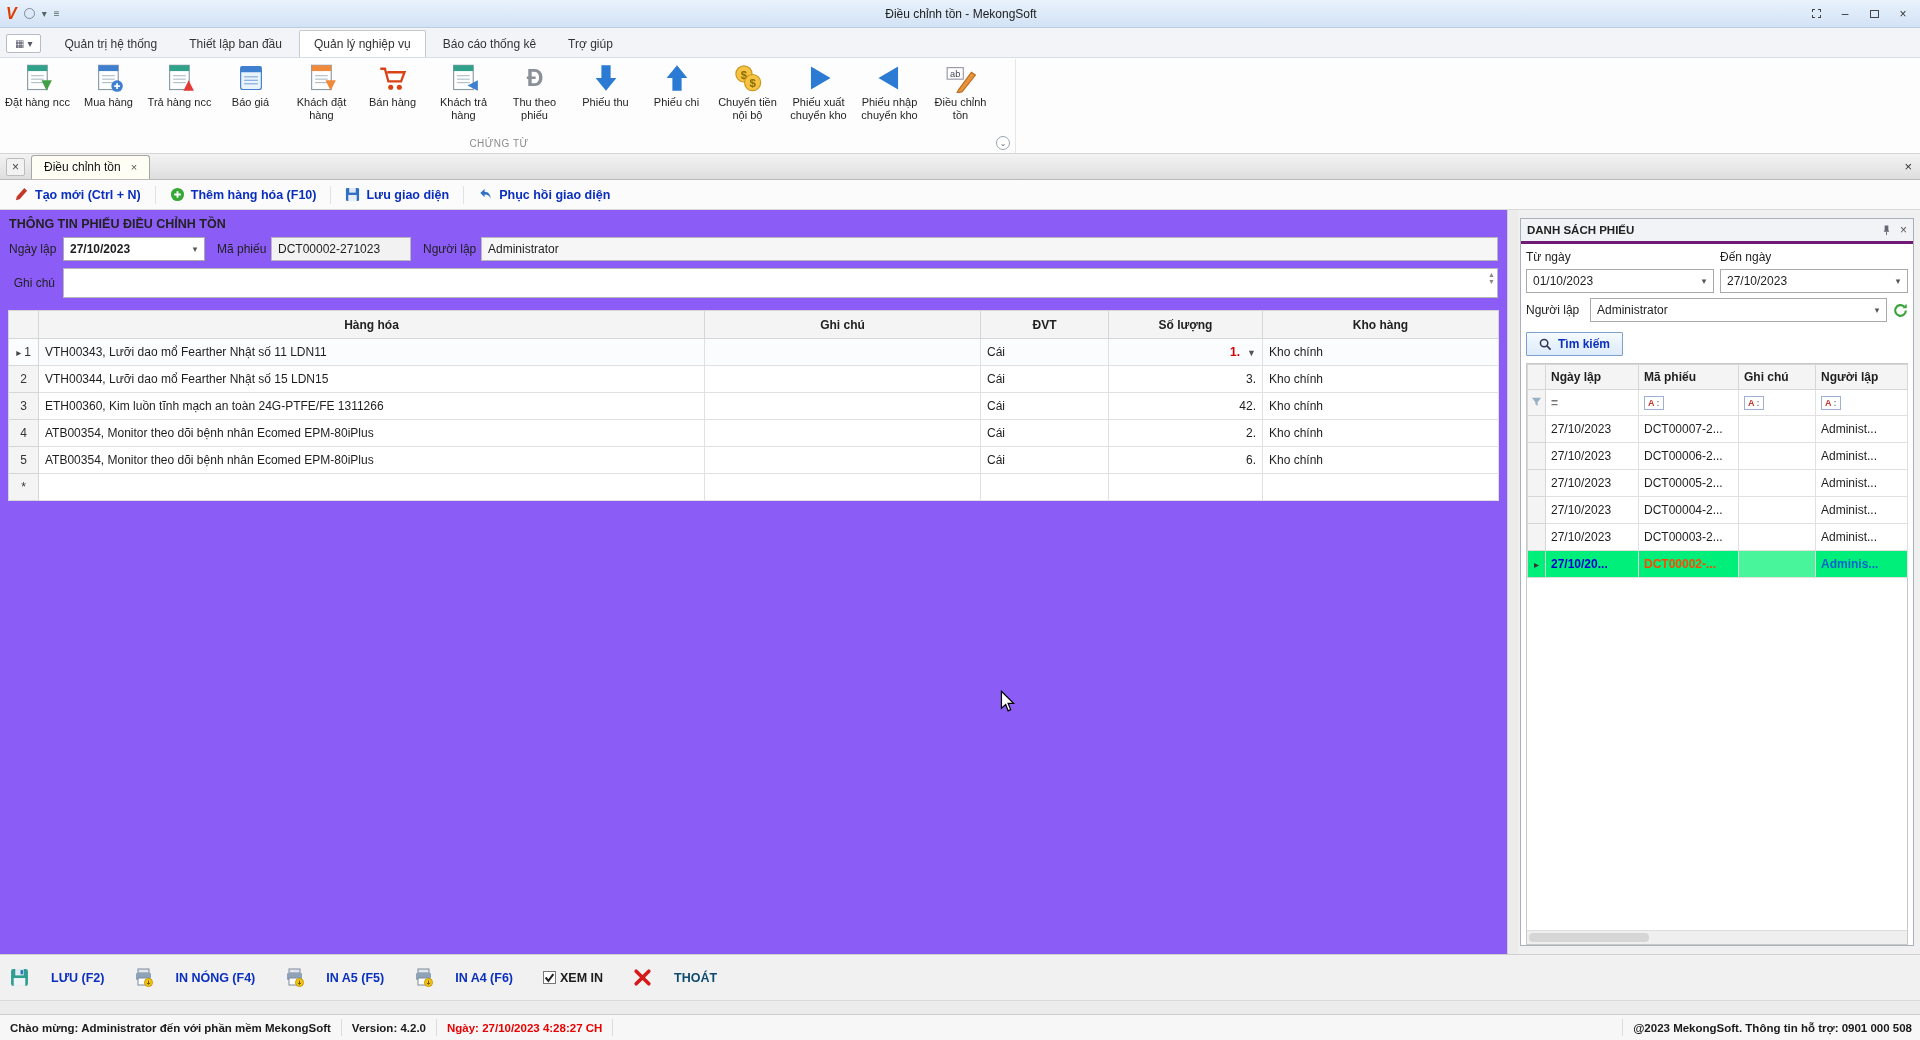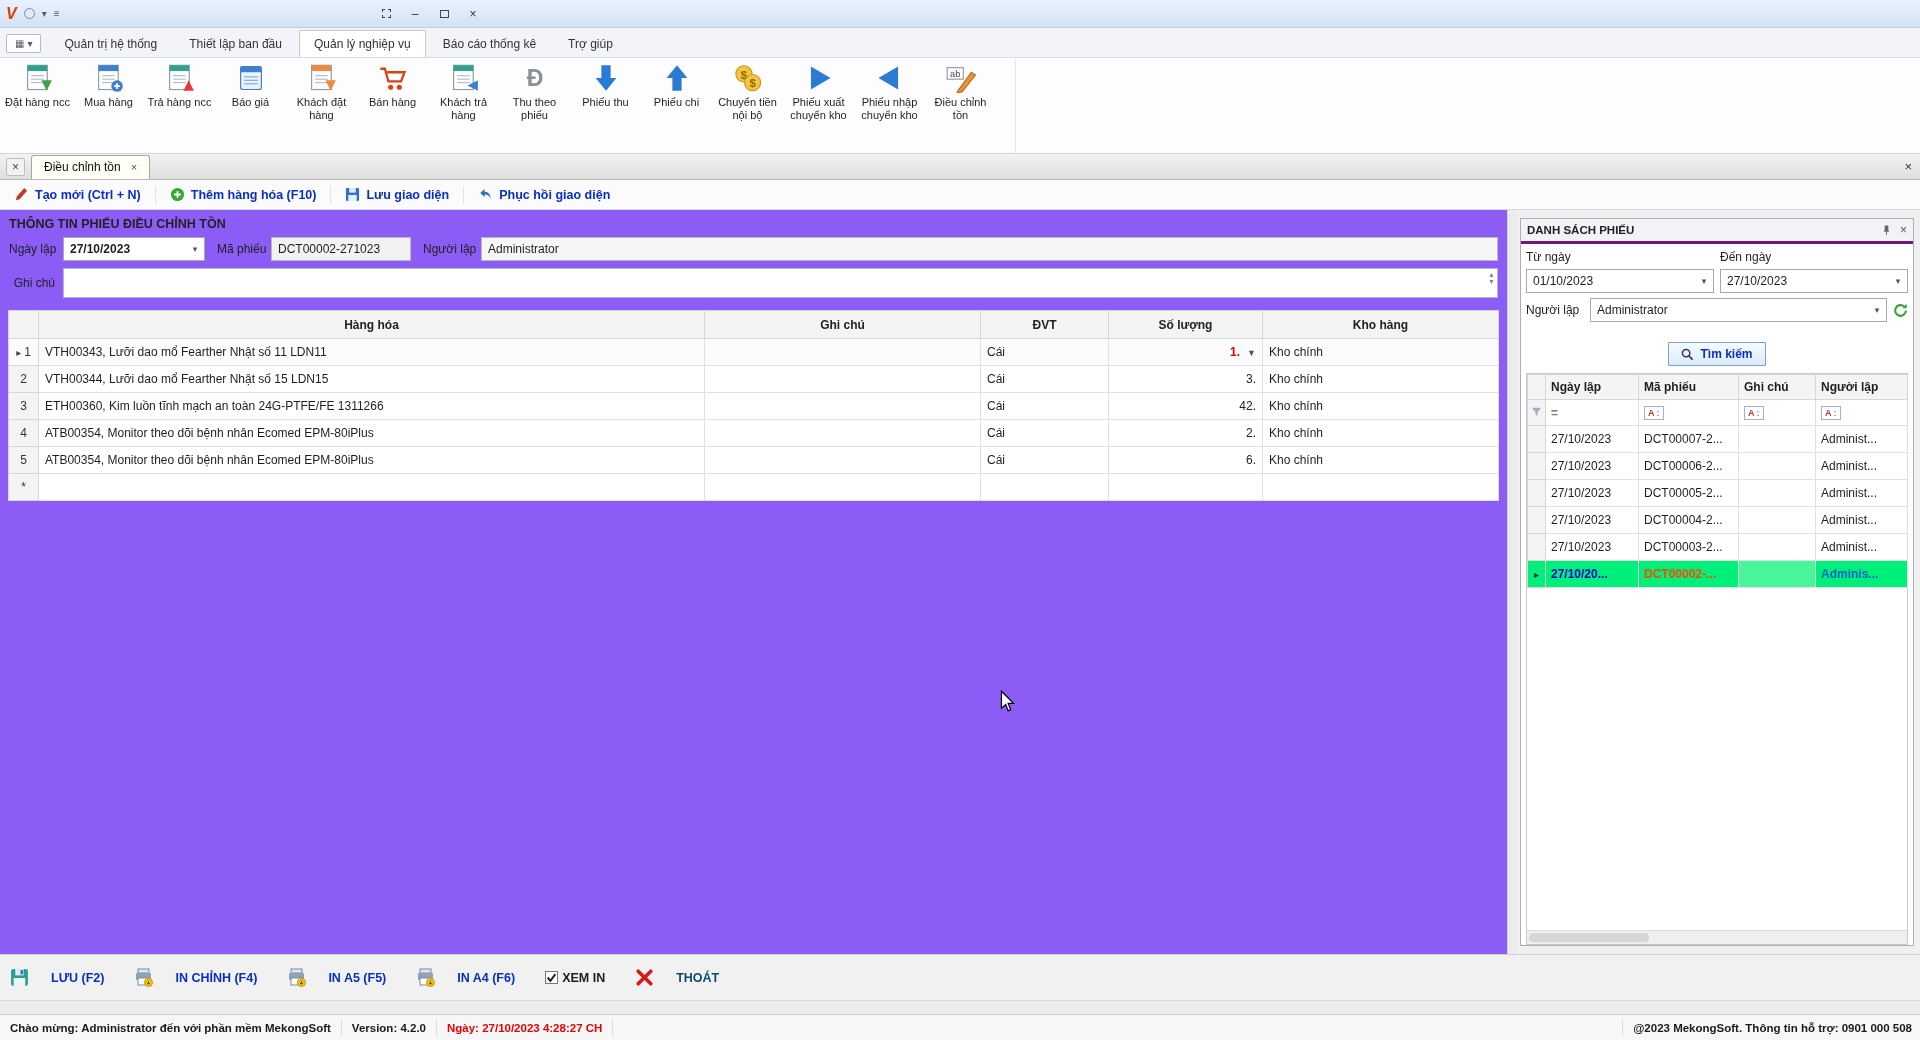--- a/index.html
+++ b/index.html
@@ -82,21 +82,21 @@
 .right-panel{background:#fff;border:1px solid #a9b0ba;display:flex;flex-direction:column;width:394px}
 .panel-titlebar{background:#f2f3f6;border-bottom:3px solid #701a75;height:25px;display:flex;align-items:center;padding:0 6px}
 .panel-title{flex:1;font-weight:bold;font-size:11.5px;color:#222}
 .panel-icons{display:flex;align-items:center;gap:8px;color:#555}
 .panel-icons .x{font-size:12px}
 .panel-body{flex:1;display:flex;flex-direction:column;padding:6px 5px 0;min-height:0}
 .pl-row{display:flex;align-items:center;gap:6px;margin-bottom:5px}
 .pl-row .half-lbl{flex:1;font-size:12px;color:#1f1f1f}
 .pl-row .combo{flex:1}
 .creator-lbl{width:58px}
-.search-row{display:flex;justify-content:center;margin:15px 0 7px}
+.search-row{display:flex;justify-content:flex-start;margin:5px 0 7px}
 .search-btn{display:flex;align-items:center;gap:6px;border:1px solid #7da0cc;background:linear-gradient(#f5faff,#dcebfb);padding:4px 12px;font-weight:bold;color:#0a2fbe;font-size:12px;border-radius:1px}
 .voucher-area{flex:1;border:1px solid #c9c9c9;display:flex;flex-direction:column;min-height:0;margin-bottom:0}
 .voucher-table{width:380px}
 .voucher-table th{background:#f4f4f4;border:1px solid #d6d6d6;font-weight:bold;text-align:left;padding:4px 5px;height:25px;overflow:hidden;white-space:nowrap}
 .voucher-table td{border:1px solid #e0e0e0;padding:3px 5px;height:27px;overflow:hidden;white-space:nowrap;background:#fff}
 .voucher-table .rowhdr{background:#f4f4f4;border-color:#d6d6d6;text-align:center;padding:3px 1px}
 .filter-row td{height:26px;background:#fff}
 .flt-eq{color:#777;font-weight:bold}
 .flt-abc{display:inline-block;font-size:9px;font-weight:bold;color:#c23b2e;border:1px solid #9fb0d0;padding:0 3px;background:#fff;line-height:12px}
 .flt-abc::after{content:":";color:#888;margin-left:2px}
@@ -133,20 +133,21 @@
 
 <div class="window">
 
   <div class="titlebar">
     <div class="tb-left">
       <span class="logo">V</span>
       <span class="tb-circle"></span>
       <span class="tb-ico">▾</span>
       <span class="tb-ico">≡</span>
     </div>
+    <div class="tb-title">Điều chỉnh tồn - MekongSoft</div>
     <div class="tb-right">
       <span class="winbtn">
           <span class="fit"></span>
         </span>
       <span class="winbtn">–</span>
       <span class="winbtn">
           <span class="maxbox"></span>
         </span>
       <span class="winbtn">×</span>
     </div>
@@ -281,20 +282,24 @@
           <span>Phiếu nhập chuyển kho</span>
         </div>
         <div class="rbtn">
           <svg viewBox="0 0 26 26">
               <rect x="1" y="4" width="14" height="10" fill="#fff" stroke="#99a"></rect>
               <text x="8" y="12" font-size="8" fill="#445" text-anchor="middle">ab</text>
               <path d="M11 23L22 8l3.5 2.5L14 25l-4.5 1z" fill="#e8923a" stroke="#b86c20"></path>
             </svg>
           <span>Điều chỉnh tồn</span>
         </div>
+      </div>
+      <div class="group-footer">
+        <span class="group-label">CHỨNG TỪ</span>
+        <span class="group-launcher">⌄</span>
       </div>
     </div>
   </div>
 
   <div class="doc-tabbar">
     <span class="tab-close-left">×</span>
     <span class="doc-tab">
       <span>Điều chỉnh tồn</span>
       <span class="x">×</span>
     </span>
@@ -589,21 +594,21 @@
       <span>LƯU (F2)</span>
     </span>
     <span class="bbtn">
       <svg viewBox="0 0 19 19">
           <rect x="4" y="1" width="11" height="4" fill="#dfe6ee" stroke="#7d8a99"></rect>
           <rect x="2" y="5" width="15" height="7" rx="1" fill="#8fa3b8"></rect>
           <rect x="4" y="10" width="11" height="7" fill="#fff" stroke="#7d8a99"></rect>
           <circle cx="14.5" cy="14.5" r="4" fill="#f5c518" stroke="#c79a00"></circle>
           <path d="M14.5 12.5v4M12.8 14.8l1.7 1.7 1.7-1.7" fill="none" stroke="#7a5c00"></path>
         </svg>
-      <span>IN CHỈNH (F4)</span>
+      <span>IN NÓNG (F4)</span>
     </span>
     <span class="bbtn">
       <svg viewBox="0 0 19 19">
           <rect x="4" y="1" width="11" height="4" fill="#dfe6ee" stroke="#7d8a99"></rect>
           <rect x="2" y="5" width="15" height="7" rx="1" fill="#8fa3b8"></rect>
           <rect x="4" y="10" width="11" height="7" fill="#fff" stroke="#7d8a99"></rect>
           <circle cx="14.5" cy="14.5" r="4" fill="#f5c518" stroke="#c79a00"></circle>
           <path d="M14.5 12.5v4M12.8 14.8l1.7 1.7 1.7-1.7" fill="none" stroke="#7a5c00"></path>
         </svg>
       <span>IN A5 (F5)</span>

